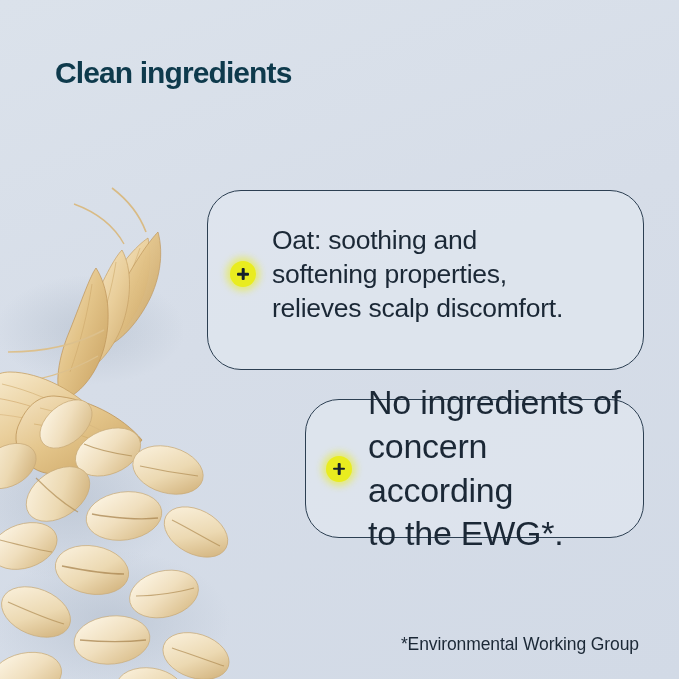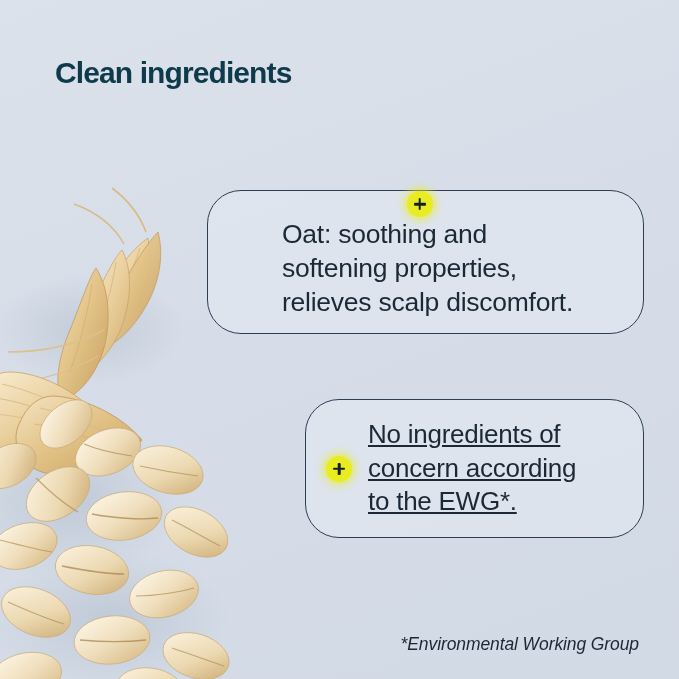--- a/index.html
+++ b/index.html
@@ -53,23 +53,22 @@
     border: 1.4px solid #2c3f52;
     border-radius: 34px;
     background: rgba(226, 232, 240, 0.62);
     display: flex;
     align-items: center;
   }
   .card-1 {
     left: 207px;
     top: 190px;
     width: 437px;
-    height: 144px;
+    height: 180px;
     padding: 0 18px 12px 22px;
-    flex-direction: column;
   }
   .card-2 {
     left: 305px;
     top: 399px;
     width: 339px;
     height: 139px;
     padding: 0 16px 0 20px;
   }
 
   .badge {
@@ -106,31 +105,29 @@
 
   .card-text {
     color: #1b2836;
     font-size: 26.5px;
     line-height: 1.29;
     letter-spacing: -0.25px;
     font-weight: 400;
     white-space: pre-line;
   }
   .card-2 .card-text {
-    font-size: 26px;
-    text-decoration: underline;
+    font-size: 34px;
   }
 
   
   .footnote {
     position: absolute;
     right: 40px;
     bottom: 24px;
     font-size: 17.5px;
-    font-style: italic;
     color: #1b2836;
     letter-spacing: -0.1px;
     white-space: nowrap;
   }
 </style>
 </head>
 <body>
 
 <div class="canvas">
 

